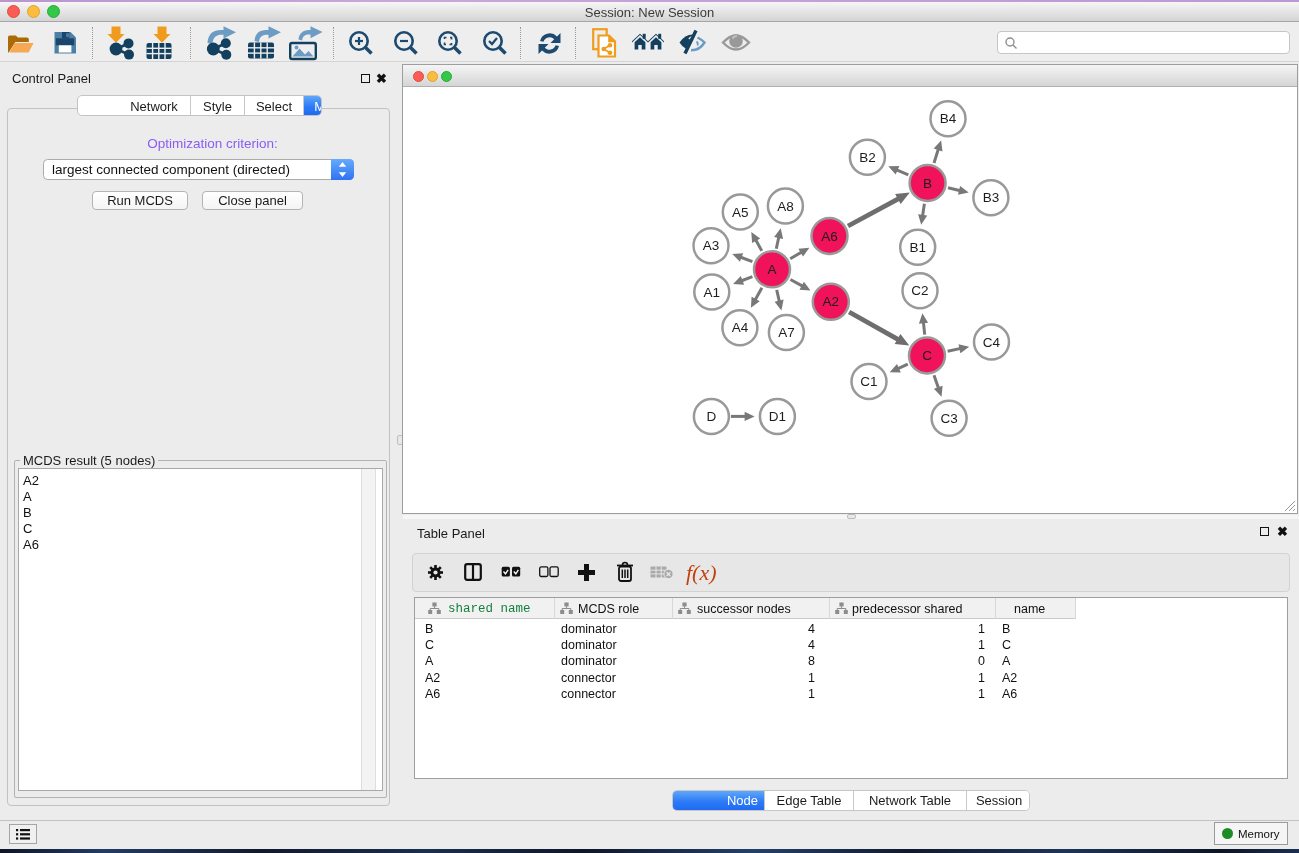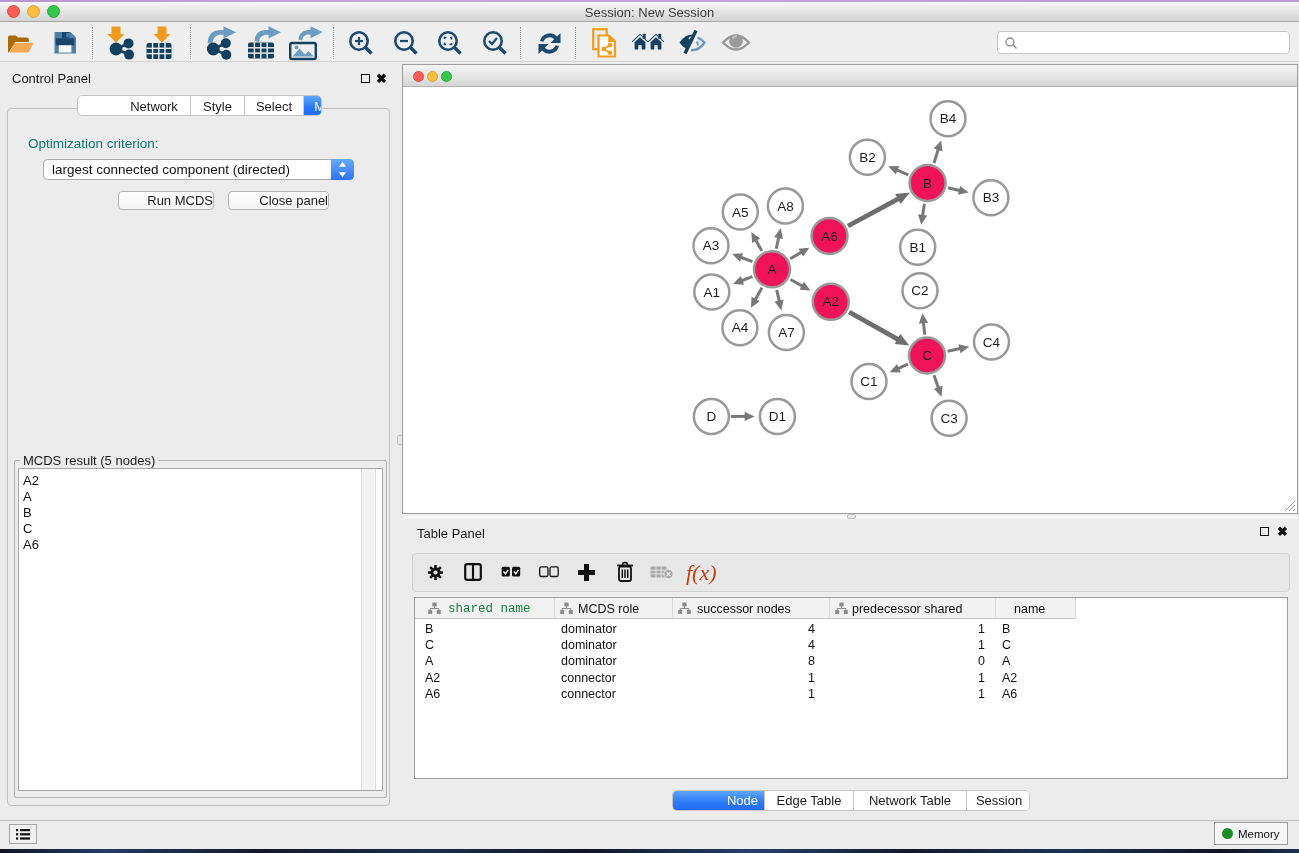--- a/index.html
+++ b/index.html
@@ -4,21 +4,21 @@
 html,body{width:1299px;height:853px;overflow:hidden;}
 body{font-family:"Liberation Sans",sans-serif;background:#ececec;position:relative;}
 .abs{position:absolute;}
 .tl{border-radius:50%;position:absolute;top:5px;}
 .sep{position:absolute;top:27px;height:32px;width:0;border-left:1px dotted #9a9a9a;}
 .icon{position:absolute;top:29px;}
 .hdrbtn-sq{position:absolute;width:9px;height:9px;border:1.5px solid #111;background:transparent;}
 .hdrbtn-x{position:absolute;font-size:13px;font-weight:bold;color:#111;line-height:10px;}
 .tab{position:absolute;top:0;height:100%;background:#fff;color:#1c1c1c;font-size:13px;text-align:center;border-right:1px solid #c9c9c9;margin-left:40px;}
 .tabsel{background:linear-gradient(180deg,#5fa7f9 0%,#2e7bf7 55%,#1e6bf3 100%);color:#fff;border-right:none;}
-.btn{position:absolute;height:19px;background:linear-gradient(180deg,#ffffff,#f4f4f4);border:1px solid #b4b4b4;border-radius:4px;font-size:13px;color:#1a1a1a;text-align:right;line-height:17px;margin-left:26px;}
+.btn{position:absolute;height:19px;background:linear-gradient(180deg,#ffffff,#f4f4f4);border:1px solid #b4b4b4;border-radius:4px;font-size:13px;color:#1a1a1a;text-align:center;line-height:17px;}
 .btab{position:absolute;top:0;height:100%;background:#fff;color:#1c1c1c;font-size:13px;text-align:center;border-right:1px solid #c9c9c9;line-height:20px;}
 
 .btab.tabsel{background:linear-gradient(180deg,#5fa7f9 0%,#2e7bf7 55%,#1e6bf3 100%);color:#fff;}
 </style></head>
 <body>
 
 <div class="abs" style="left:0;top:0;width:1299px;height:3px;background:linear-gradient(90deg,#bb95ce,#c8a7da 30%,#c3a0d6 60%,#bd99d1)"></div>
 <div class="abs" style="left:0;top:849px;width:1299px;height:4px;background:linear-gradient(90deg,#0d1526,#223c66 8%,#111a2c 20%,#1a2e4e 33%,#0e1729 45%,#23406b 58%,#101a2e 70%,#1d3458 82%,#0c1424 94%,#1a2f51);"></div>
 
 <div class="abs" style="left:0;top:2px;width:1299px;height:20px;background:linear-gradient(180deg,#f6f6f6,#d4d4d4);border-bottom:1px solid #a6a6a6;"></div>
@@ -185,21 +185,21 @@
 <div class="hdrbtn-x" style="left:376px;top:74px;">✖</div>
 
 <div class="abs" style="left:7px;top:108px;width:383px;height:698px;border:1px solid #c2c2c2;border-radius:4px;background:#ececec;"></div>
 
 <div class="abs" style="left:77px;top:95px;width:245px;height:21px;border:1px solid #c3c3c3;border-radius:5px;overflow:hidden;background:#fff;">
 <div class="tab" style="left:0;width:73px;line-height:21px;">Network</div>
 <div class="tab" style="left:73px;width:54px;line-height:21px;">Style</div>
 <div class="tab" style="left:127px;width:59px;line-height:21px;">Select</div>
 <div class="tab tabsel" style="left:186px;width:59px;line-height:21px;">MCDS</div>
 </div>
-<div class="abs" style="left:0;top:136px;width:397px;text-align:left;font-size:13.5px;color:#0f766e;padding-left:28px;">Optimization criterion:</div>
+<div class="abs" style="left:0;top:136px;width:397px;text-align:center;font-size:13.5px;color:#8b5cf6;padding-left:28px;">Optimization criterion:</div>
 
 <div class="abs" style="left:43px;top:159px;width:311px;height:21px;background:#fff;border:1px solid #ababab;border-radius:4.5px;"></div>
 <div class="abs" style="left:52px;top:162px;font-size:13.5px;color:#111;">largest connected component (directed)</div>
 <div class="abs" style="left:331px;top:159px;width:23px;height:21px;border-radius:0 4.5px 4.5px 0;background:linear-gradient(180deg,#66abfa,#2f72f3);"></div>
 <svg class="abs" style="left:336px;top:161px;" width="13" height="17" viewBox="0 0 13 17">
     <path d="M6.5 1 L10.2 5.8 h-7.4 z" fill="#fff"></path>
     <path d="M6.5 16 L2.8 11.2 h7.4 z" fill="#fff"></path>
   </svg>
 
 <div class="btn" style="left:92px;top:191px;width:96px;">Run MCDS</div>

